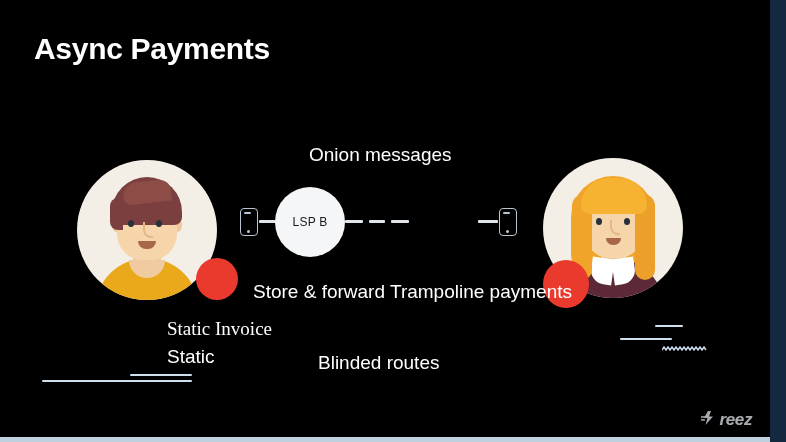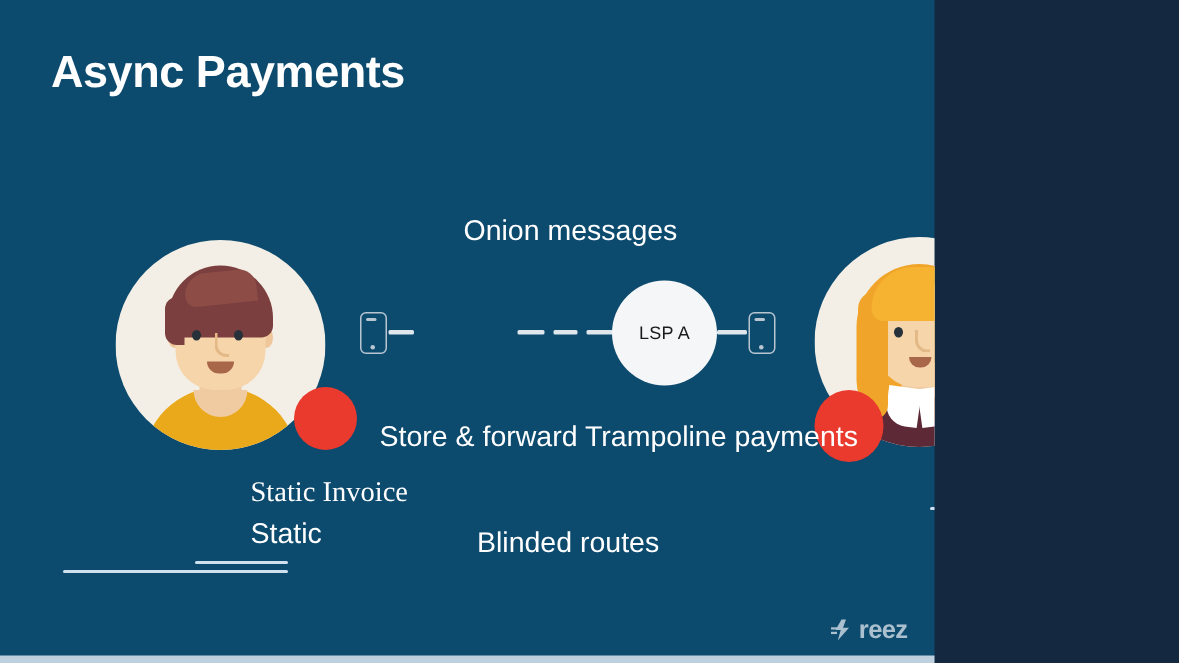--- a/index.html
+++ b/index.html
@@ -2,23 +2,23 @@
 <html><head>
 <meta charset="utf-8">
 <style>
   html, body {
     margin: 0;
     padding: 0;
     background: #14293f;
   }
   #slide {
     position: relative;
-    width: 623px;
+    width: 770px;
     height: 442px;
-    background: #0c4a6e;
+    background: #000000;
     overflow: hidden;
     font-family: "Liberation Sans", sans-serif;
     -webkit-font-smoothing: antialiased;
   }
 
   
   #title {
     position: absolute;
     left: 34px;
     top: 32px;
@@ -325,23 +325,23 @@
     left: 662px; top: 345px;
     width: 46px; height: 7px;
   }
 
   
   #breez-logo {
     position: absolute;
     right: 18px;
     bottom: 12px;
     display: flex;
-    align-items: center;
     gap: 3px;
     opacity: 0.72;
+    font-style: italic;
   }
   #breez-logo .logo-text {
     color: #e8eef4;
     font-size: 17px;
     font-weight: bold;
     letter-spacing: -0.4px;
   }
 
   
   #bottom-bar {
@@ -411,22 +411,22 @@
 
   <div class="phone" id="phone-left">
     <span class="speaker"></span>
     <span class="home"></span>
   </div>
   <div class="phone" id="phone-right">
     <span class="speaker"></span>
     <span class="home"></span>
   </div>
 
-  <div class="lsp-node" id="lsp-a">
-    <span>LSP A</span>
+  <div class="lsp-node" id="lsp-b">
+    <span>LSP B</span>
   </div>
 
   <div class="label" id="label-onion">Onion messages</div>
   <div class="label" id="label-trampoline">Trampoline payments</div>
   <div class="label" id="label-store">Store &amp; forward</div>
   <div class="label" id="label-static">Static Invoice</div>
   <div class="label" id="label-blinded">Blinded routes</div>
   <div class="label" id="label-ptlcs">Static</div>
 
   <div class="mark" id="mark-a"></div>

